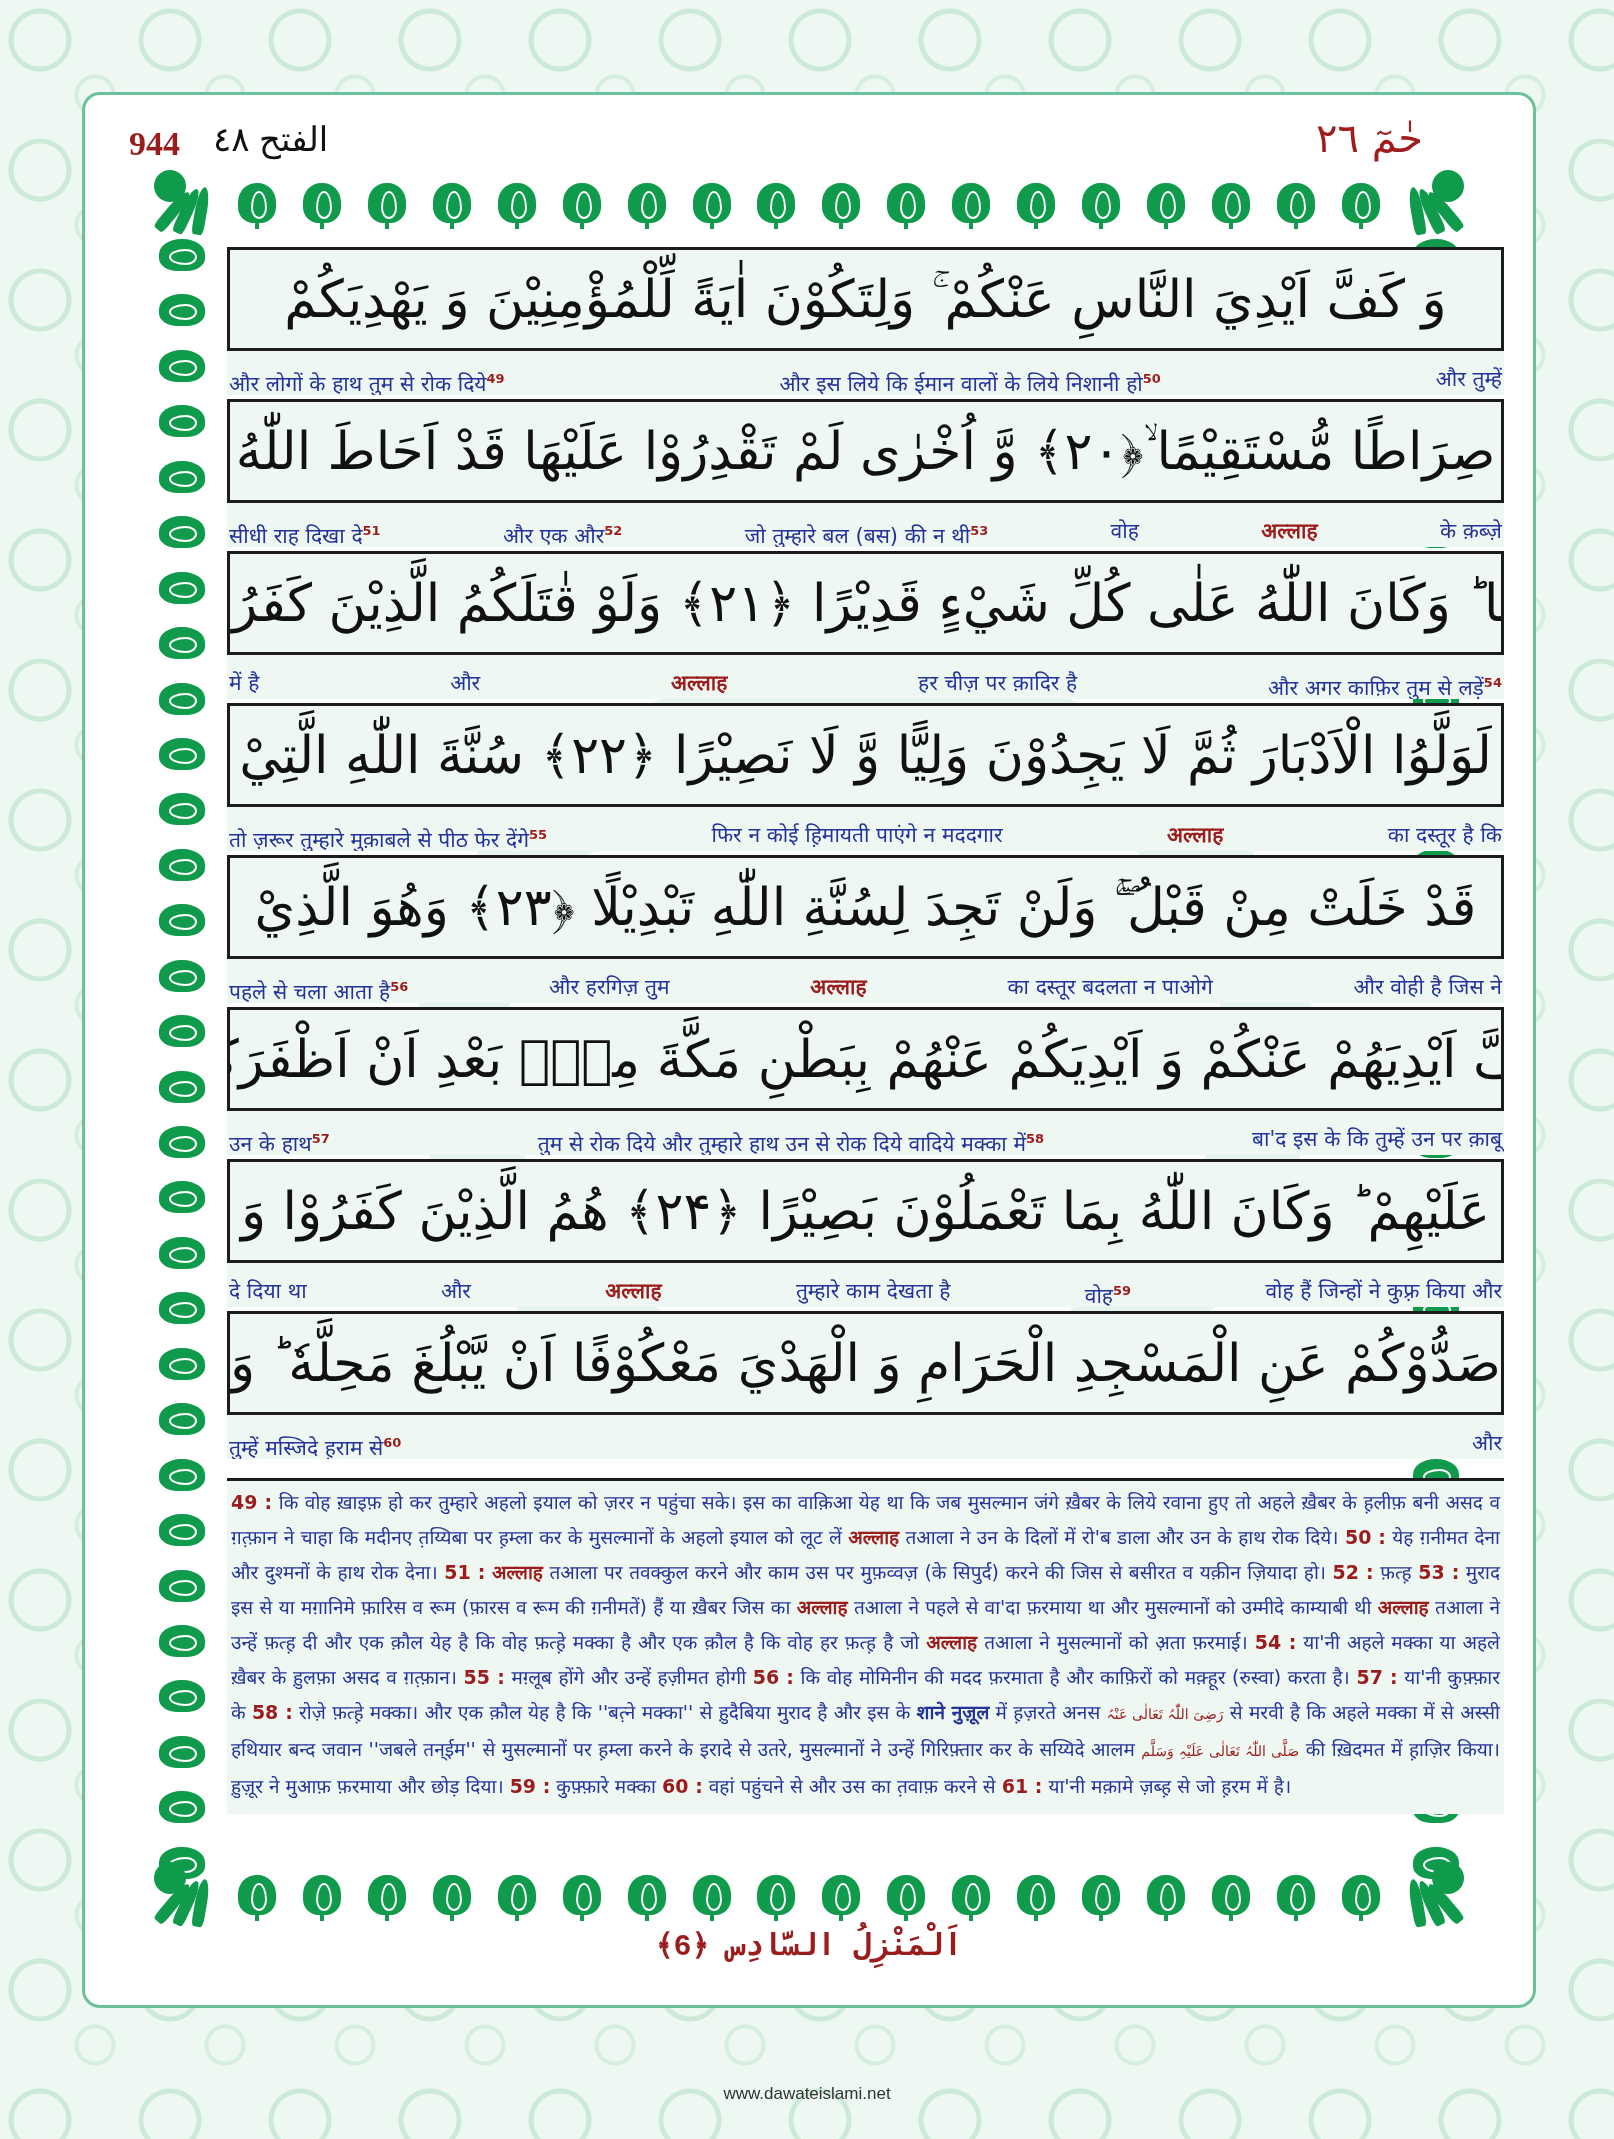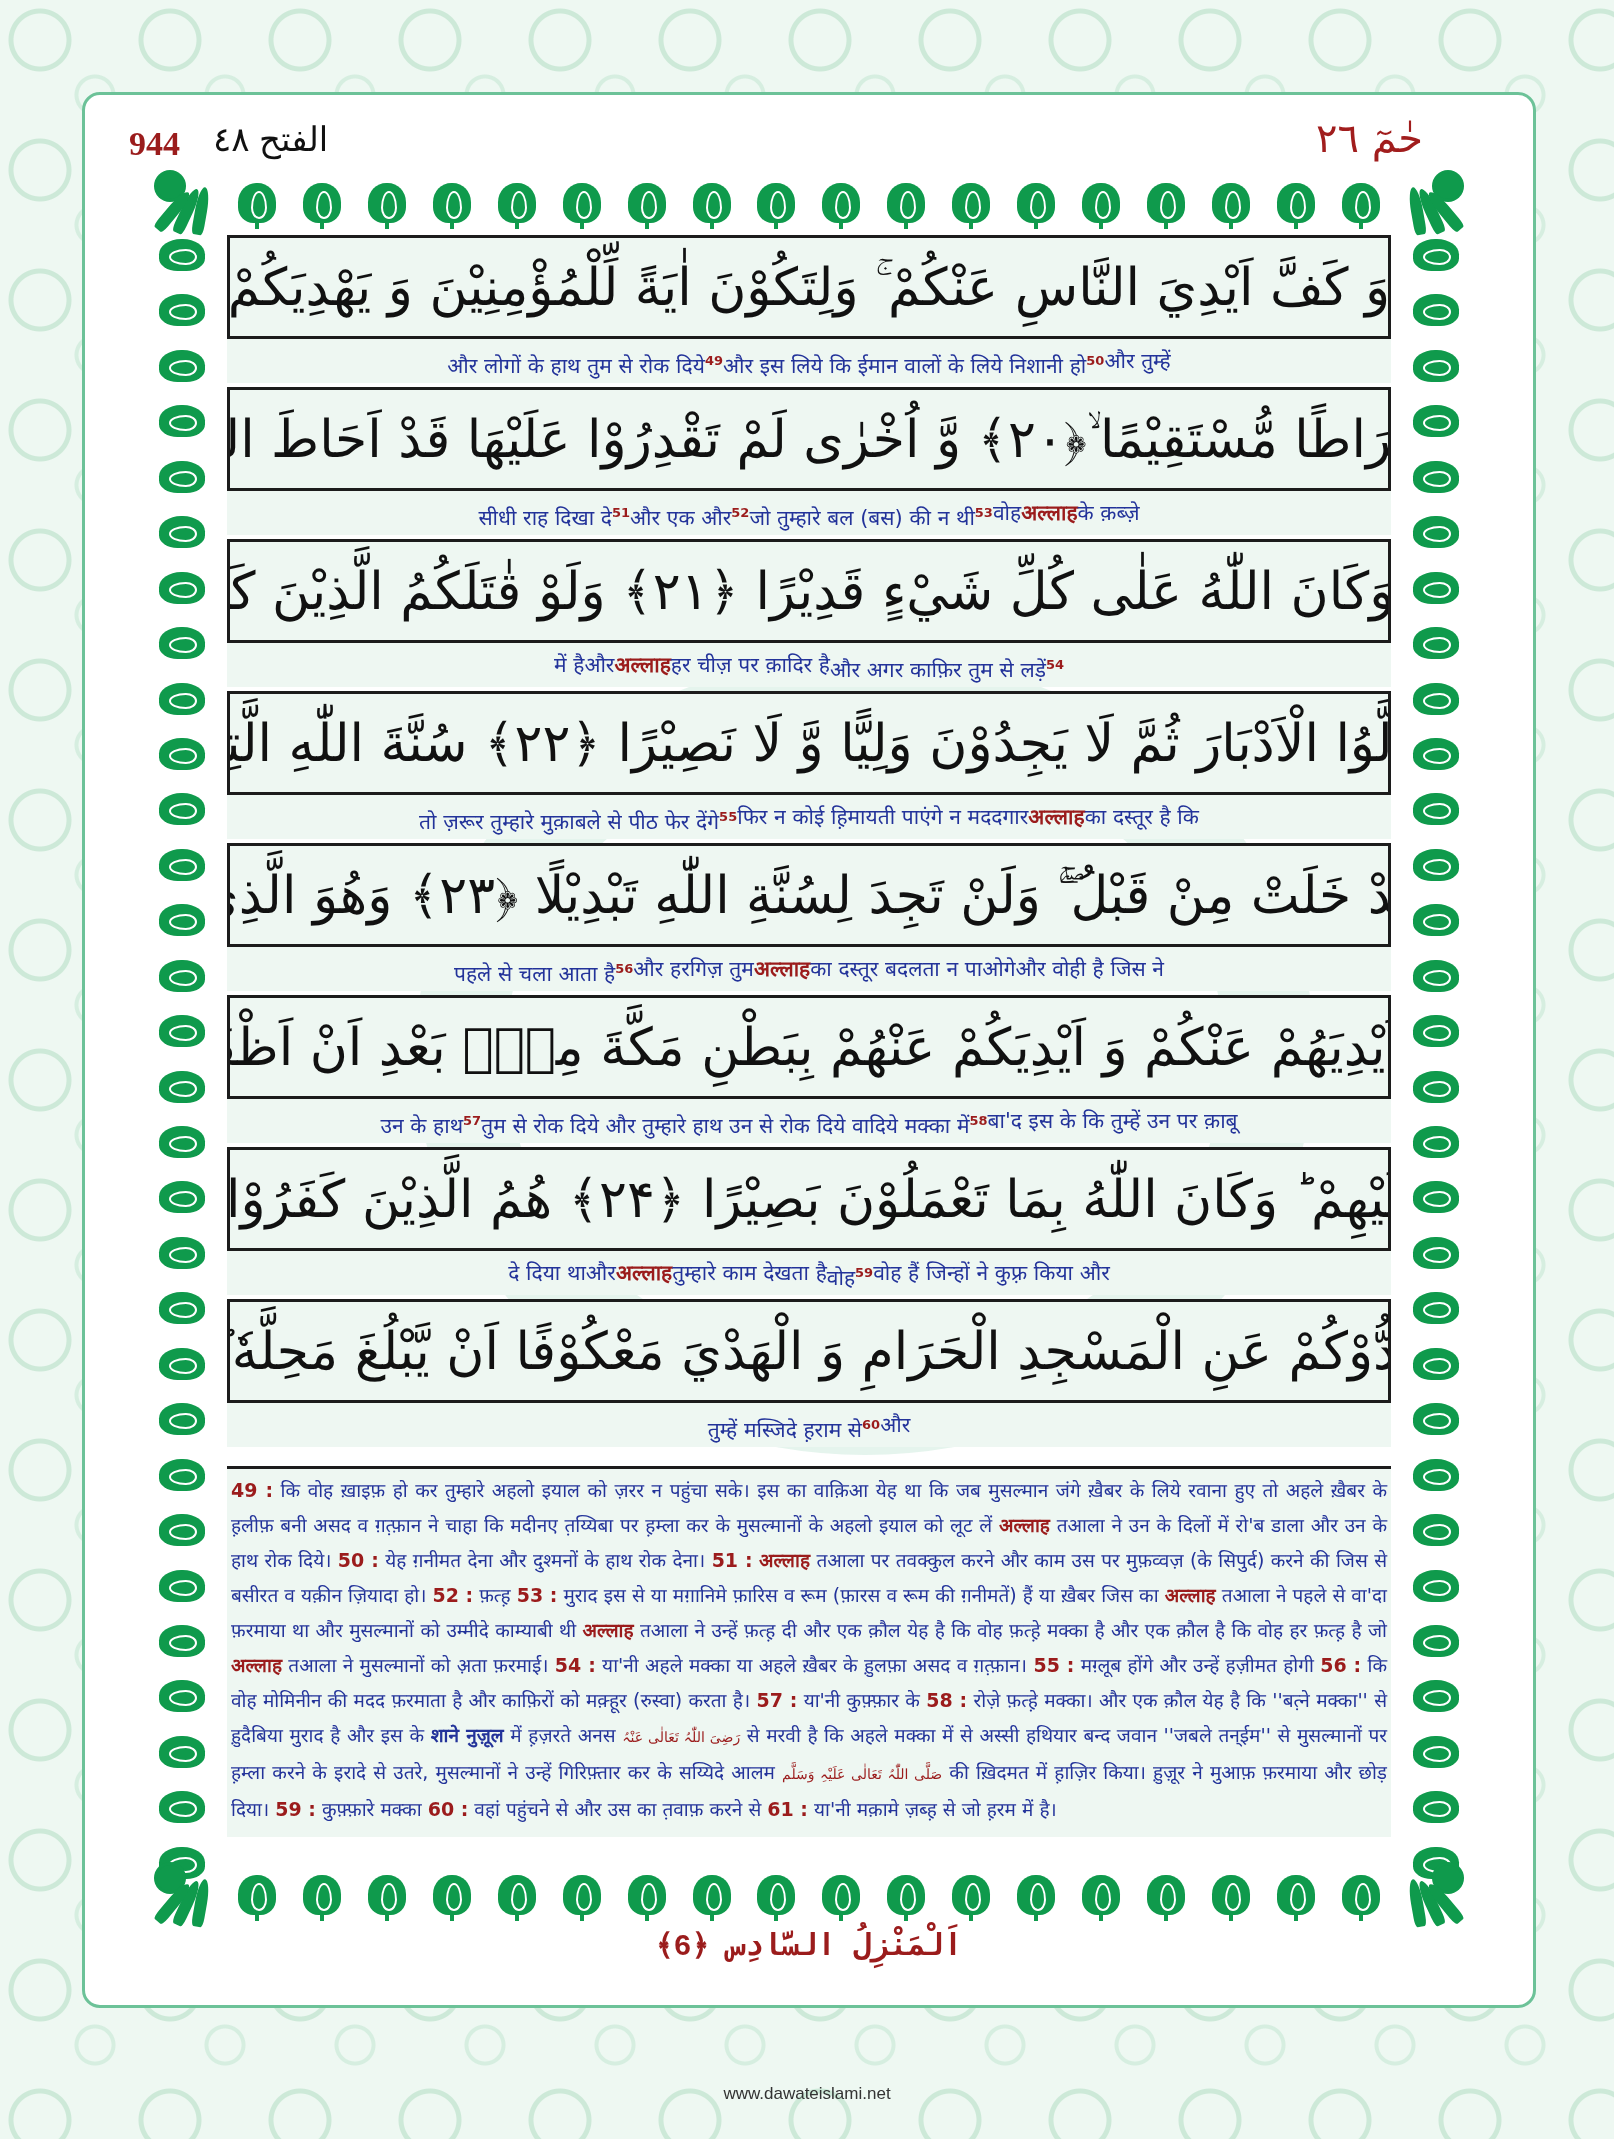--- a/index.html
+++ b/index.html
@@ -29,31 +29,31 @@
   .motif { width:42px; height:50px; position:relative; }
   .motif .petal { position:absolute; inset:4px 2px 6px 2px; background:#0f9a4c; border-radius:48% 48% 40% 40%; }
   .motif .drop { position:absolute; left:15px; top:12px; width:12px; height:24px; border:2px solid #fff; border-radius:50% 50% 50% 50%/60% 60% 40% 40%; }
   .motif .stem { position:absolute; left:19px; bottom:0; width:4px; height:8px; background:#0f9a4c; }
   .motif.h { width:50px; height:42px; }
   .motif.h .drop { left:12px; top:14px; width:24px; height:12px; border-radius:60% 40% 40% 60%/50% 50% 50% 50%; }
   .corner { width:60px; height:70px; position:relative; }
   .corner .star { position:absolute; top:4px; width:26px; height:26px; background:#0f9a4c; border-radius:50%; box-shadow:0 0 0 3px #0f9a4c; }
   .corner .leaf { position:absolute; top:18px; width:12px; height:48px; background:#0f9a4c; border-radius:50% 50% 20% 20%; }
 
-  .content { position:absolute; left:142px; top:140px; width:1164px; }
+  .content { position:absolute; left:142px; top:152px; width:1277px; }
   .ayah {
     height:104px; border:3px solid #1c1c1c; background:#eef7f2;
     display:flex; align-items:center; justify-content:center;
     font-family:"DejaVu Serif", serif; font-size:52px; color:#111; direction:rtl;
     white-space:nowrap; overflow:hidden; box-sizing:border-box;
   }
   .trans {
-    height:44px; line-height:44px; background:#eef7f2;
+    height:44px; line-height:56px; background:#eef7f2;
     font-family:"DejaVu Sans", sans-serif; font-size:21px; color:#23339a;
-    display:flex; justify-content:center; white-space:nowrap; overflow:hidden;
+    display:flex; justify-content:space-between; white-space:nowrap; overflow:hidden;
     padding:0 2px; margin-bottom:4px;
   }
   .trans .seg { display:inline-block; }
   .sup { color:#9b1c1c; font-size:13px; font-weight:bold; vertical-align:super; }
   .allah { color:#9b1c1c; font-weight:bold; }
 
   .notes {
     margin-top:19px; border-top:3px solid #1c1c1c; background:#eef7f2;
     padding:4px 4px 10px 4px; font-family:"DejaVu Sans", sans-serif;
     font-size:19px; line-height:35px; color:#23339a; text-align:justify;

